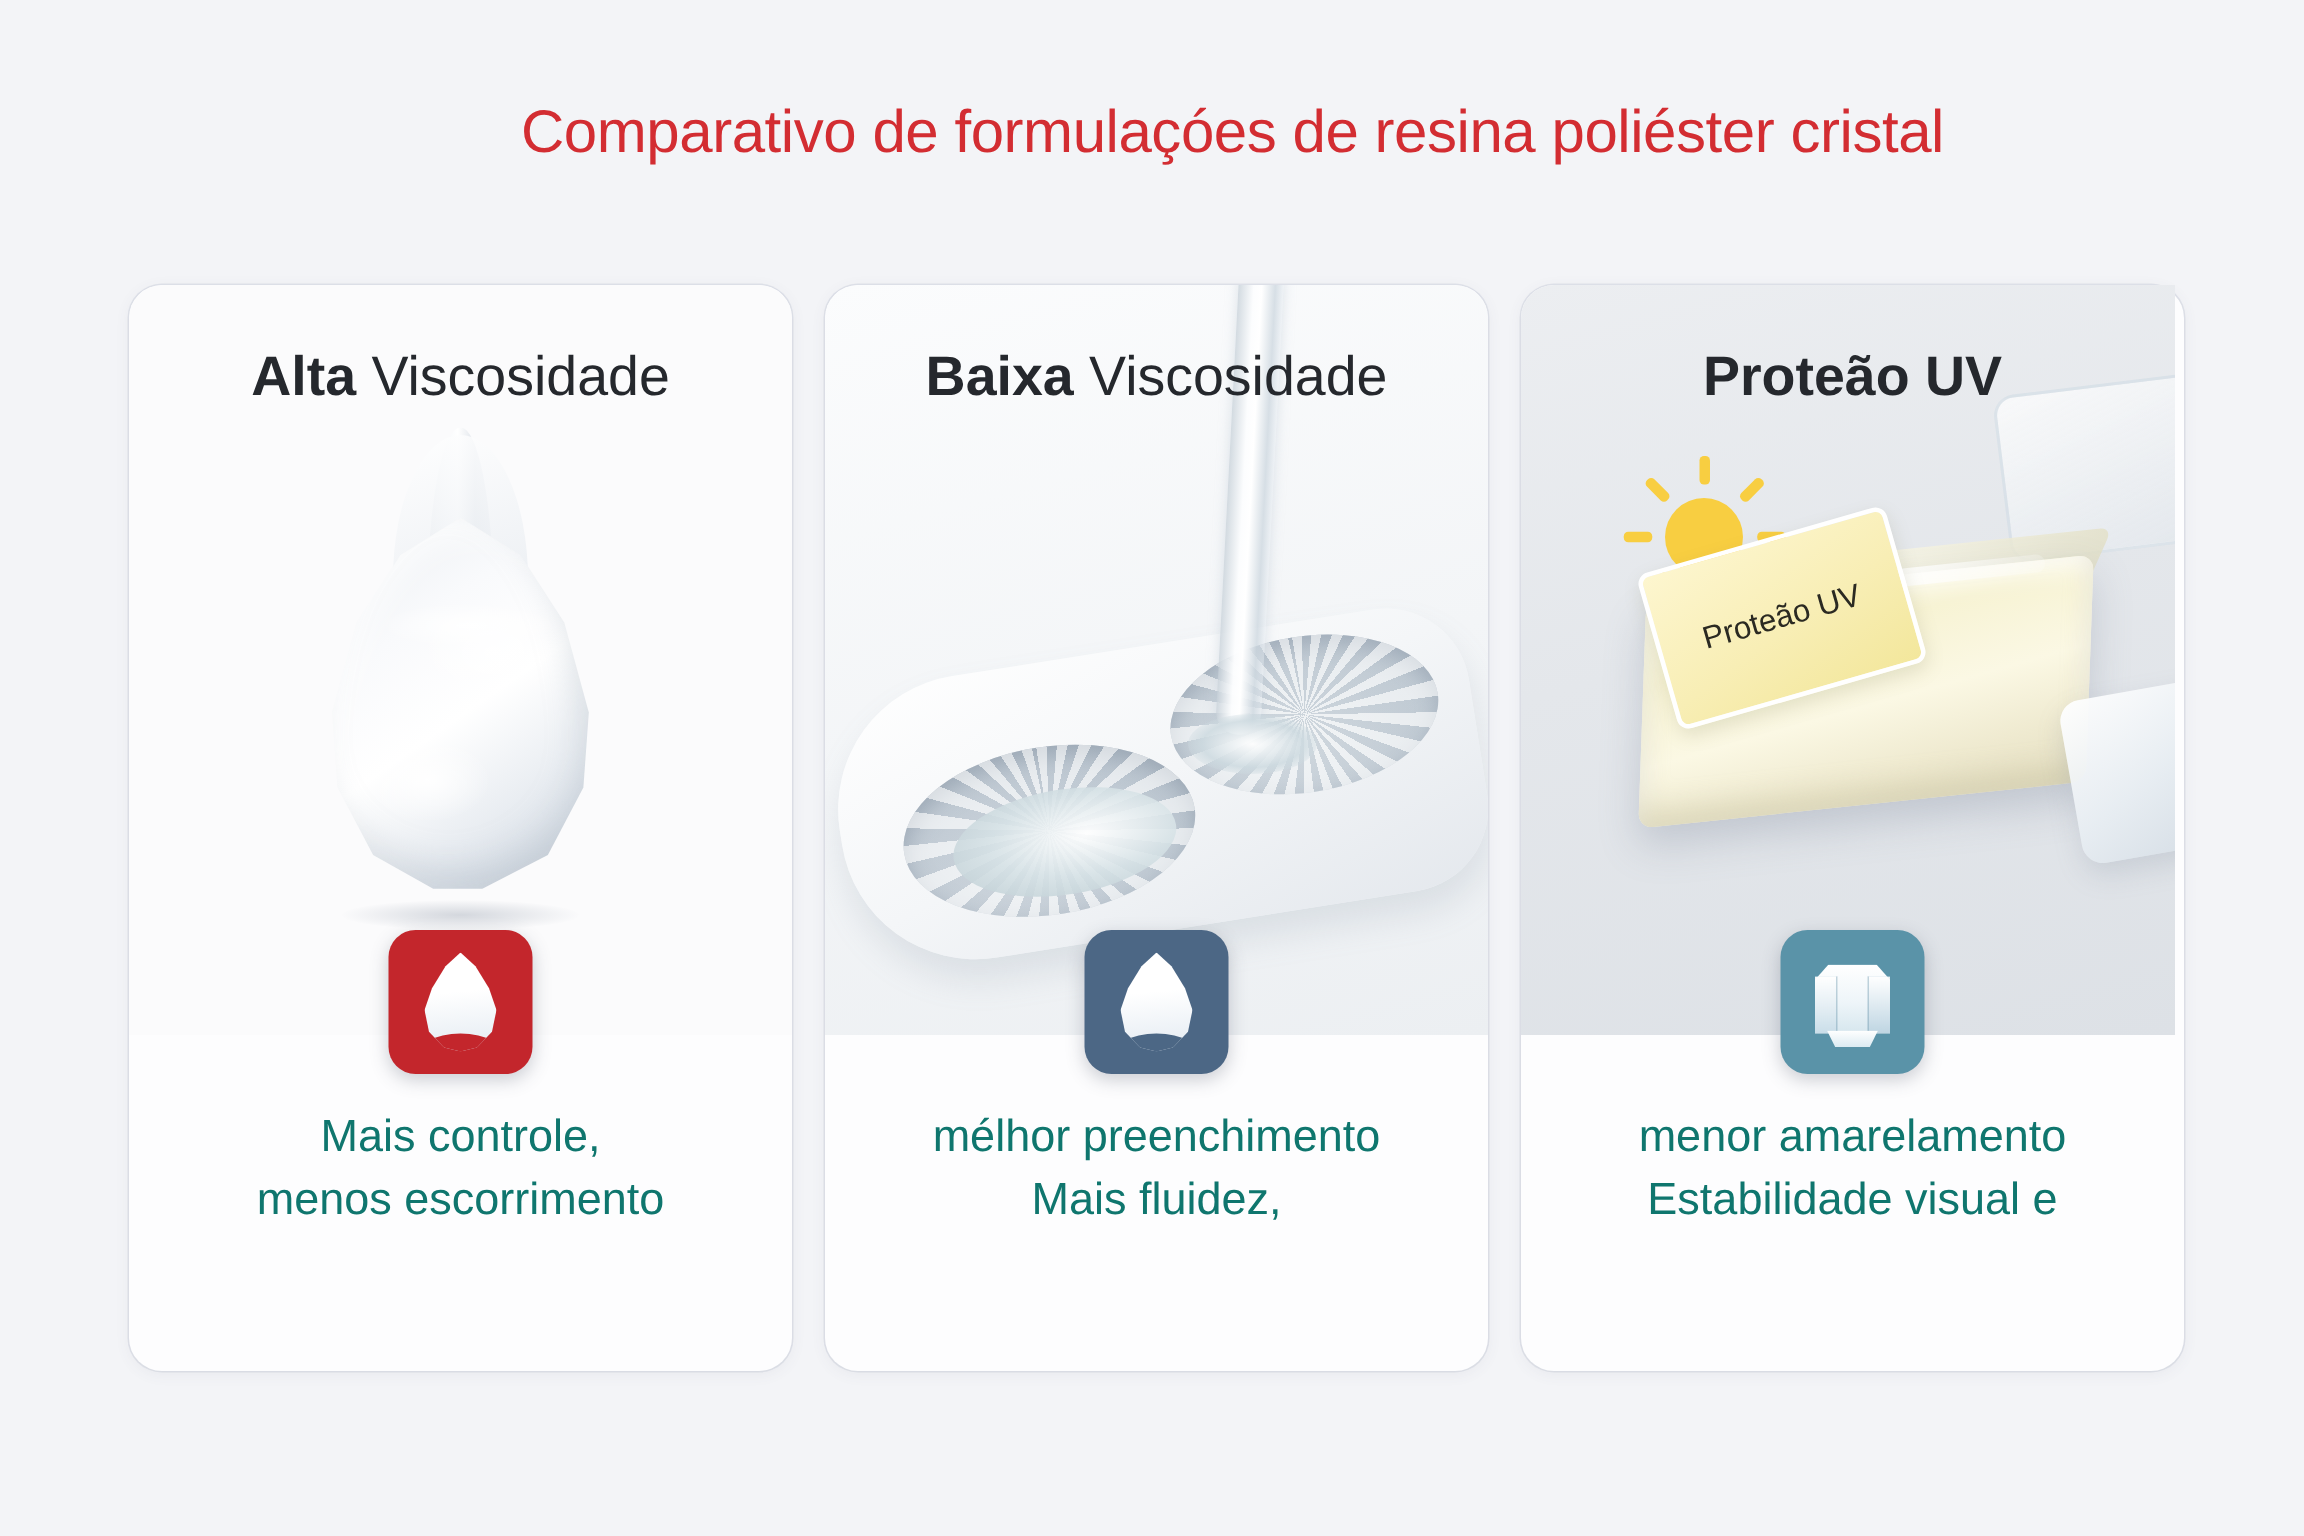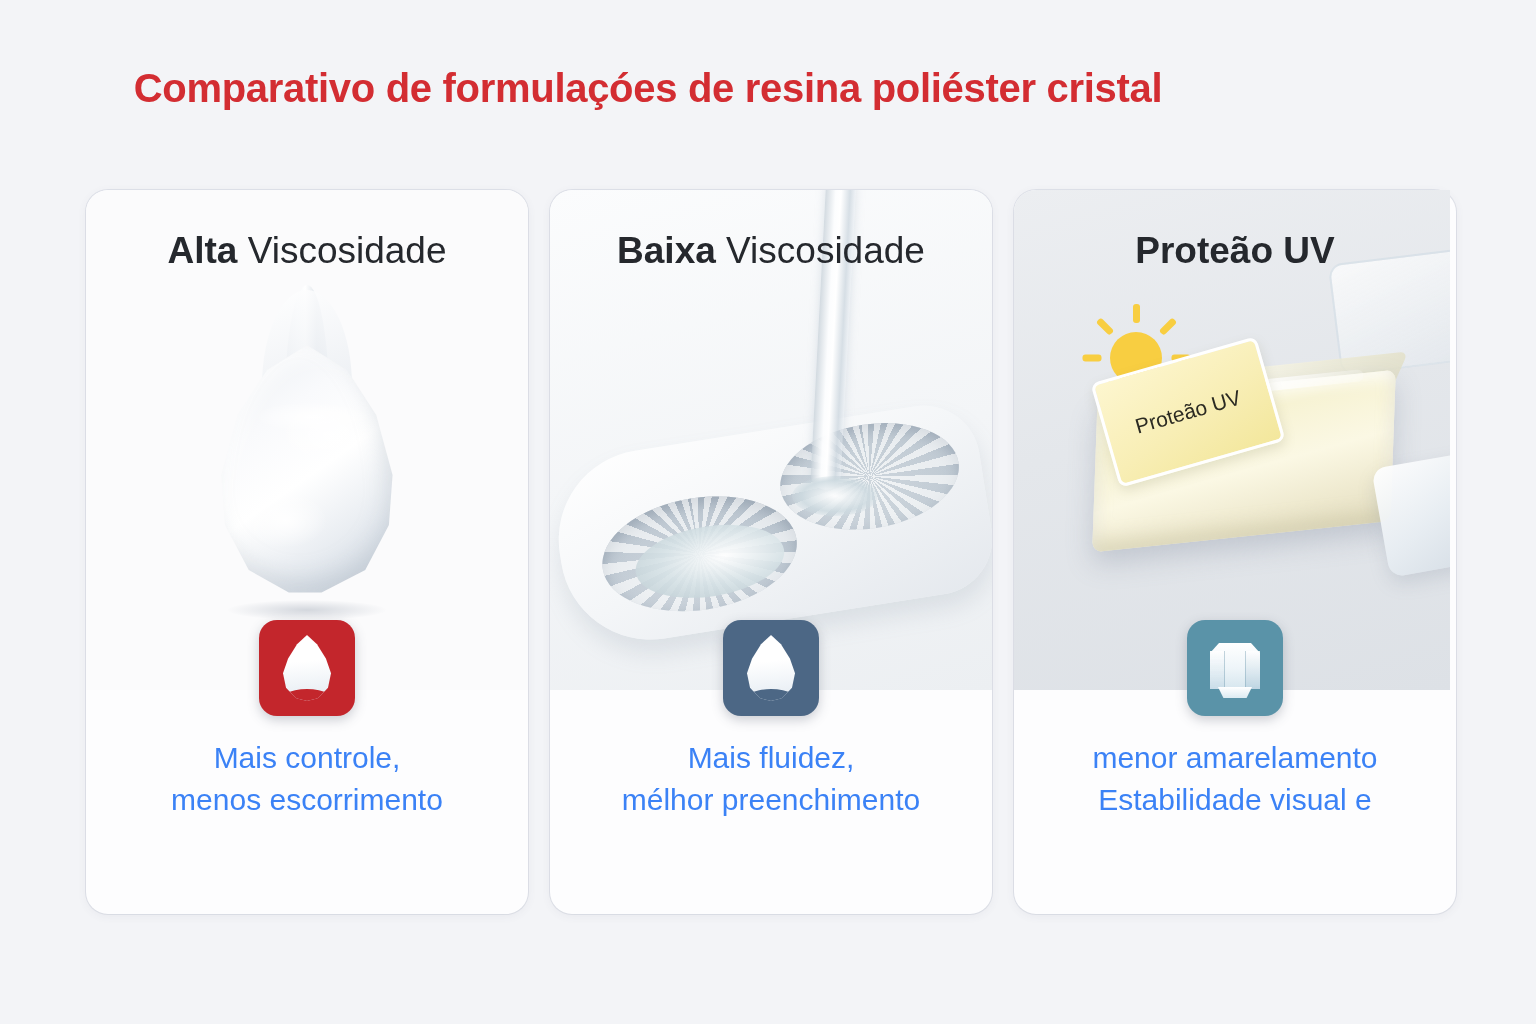--- a/index.html
+++ b/index.html
@@ -15,23 +15,23 @@
     font-family: "Liberation Sans", sans-serif;
     position: relative;
   }
 
   
   .page-title {
     position: absolute;
     top: 66px;
     left: 0;
     width: 1296px;
-    text-align: center;
+    text-align: right;
     font-size: 40px;
-    font-weight: 700;
+    font-weight: 400;
     letter-spacing: -0.3px;
     color: #d32d32;
     white-space: nowrap;
   }
 
   
   .cards {
     position: absolute;
     top: 190px;
     left: 0;
@@ -356,21 +356,21 @@
   }
 
   
   .caption {
     position: absolute;
     left: 0; bottom: 92px;
     width: 100%;
     text-align: center;
     font-size: 30px;
     line-height: 1.42;
-    color: #3b82f6;
+    color: #0f766e;
     font-weight: 400;
   }
   .card.c3 .caption { width: 442px; }
 </style>
 </head>
 <body style="background: rgb(243, 244, 247);">
 
 <div class="page-title" style="color: rgb(211, 45, 50);">Comparativo de formulaçóes de resina poliéster cristal</div>
 
 <div class="cards">
@@ -419,22 +419,22 @@
 
     <div class="card-heading">
       <span class="strong">Baixa</span><span> Viscosidade</span>
     </div>
 
     <div class="badge blue" style="background: rgb(76, 103, 133);">
       <div class="badge-drop"></div>
     </div>
 
     <div class="caption">
+      <div>mélhor preenchimento</div>
       <div>Mais fluidez,</div>
-      <div>mélhor preenchimento</div>
     </div>
   </div>
 
   <div class="card c3">
 
     <div class="media">
       <div class="c3-scene">
         <div class="c3-tray"></div>
         <div class="c3-bar-top"></div>
         <div class="c3-bar"></div>

